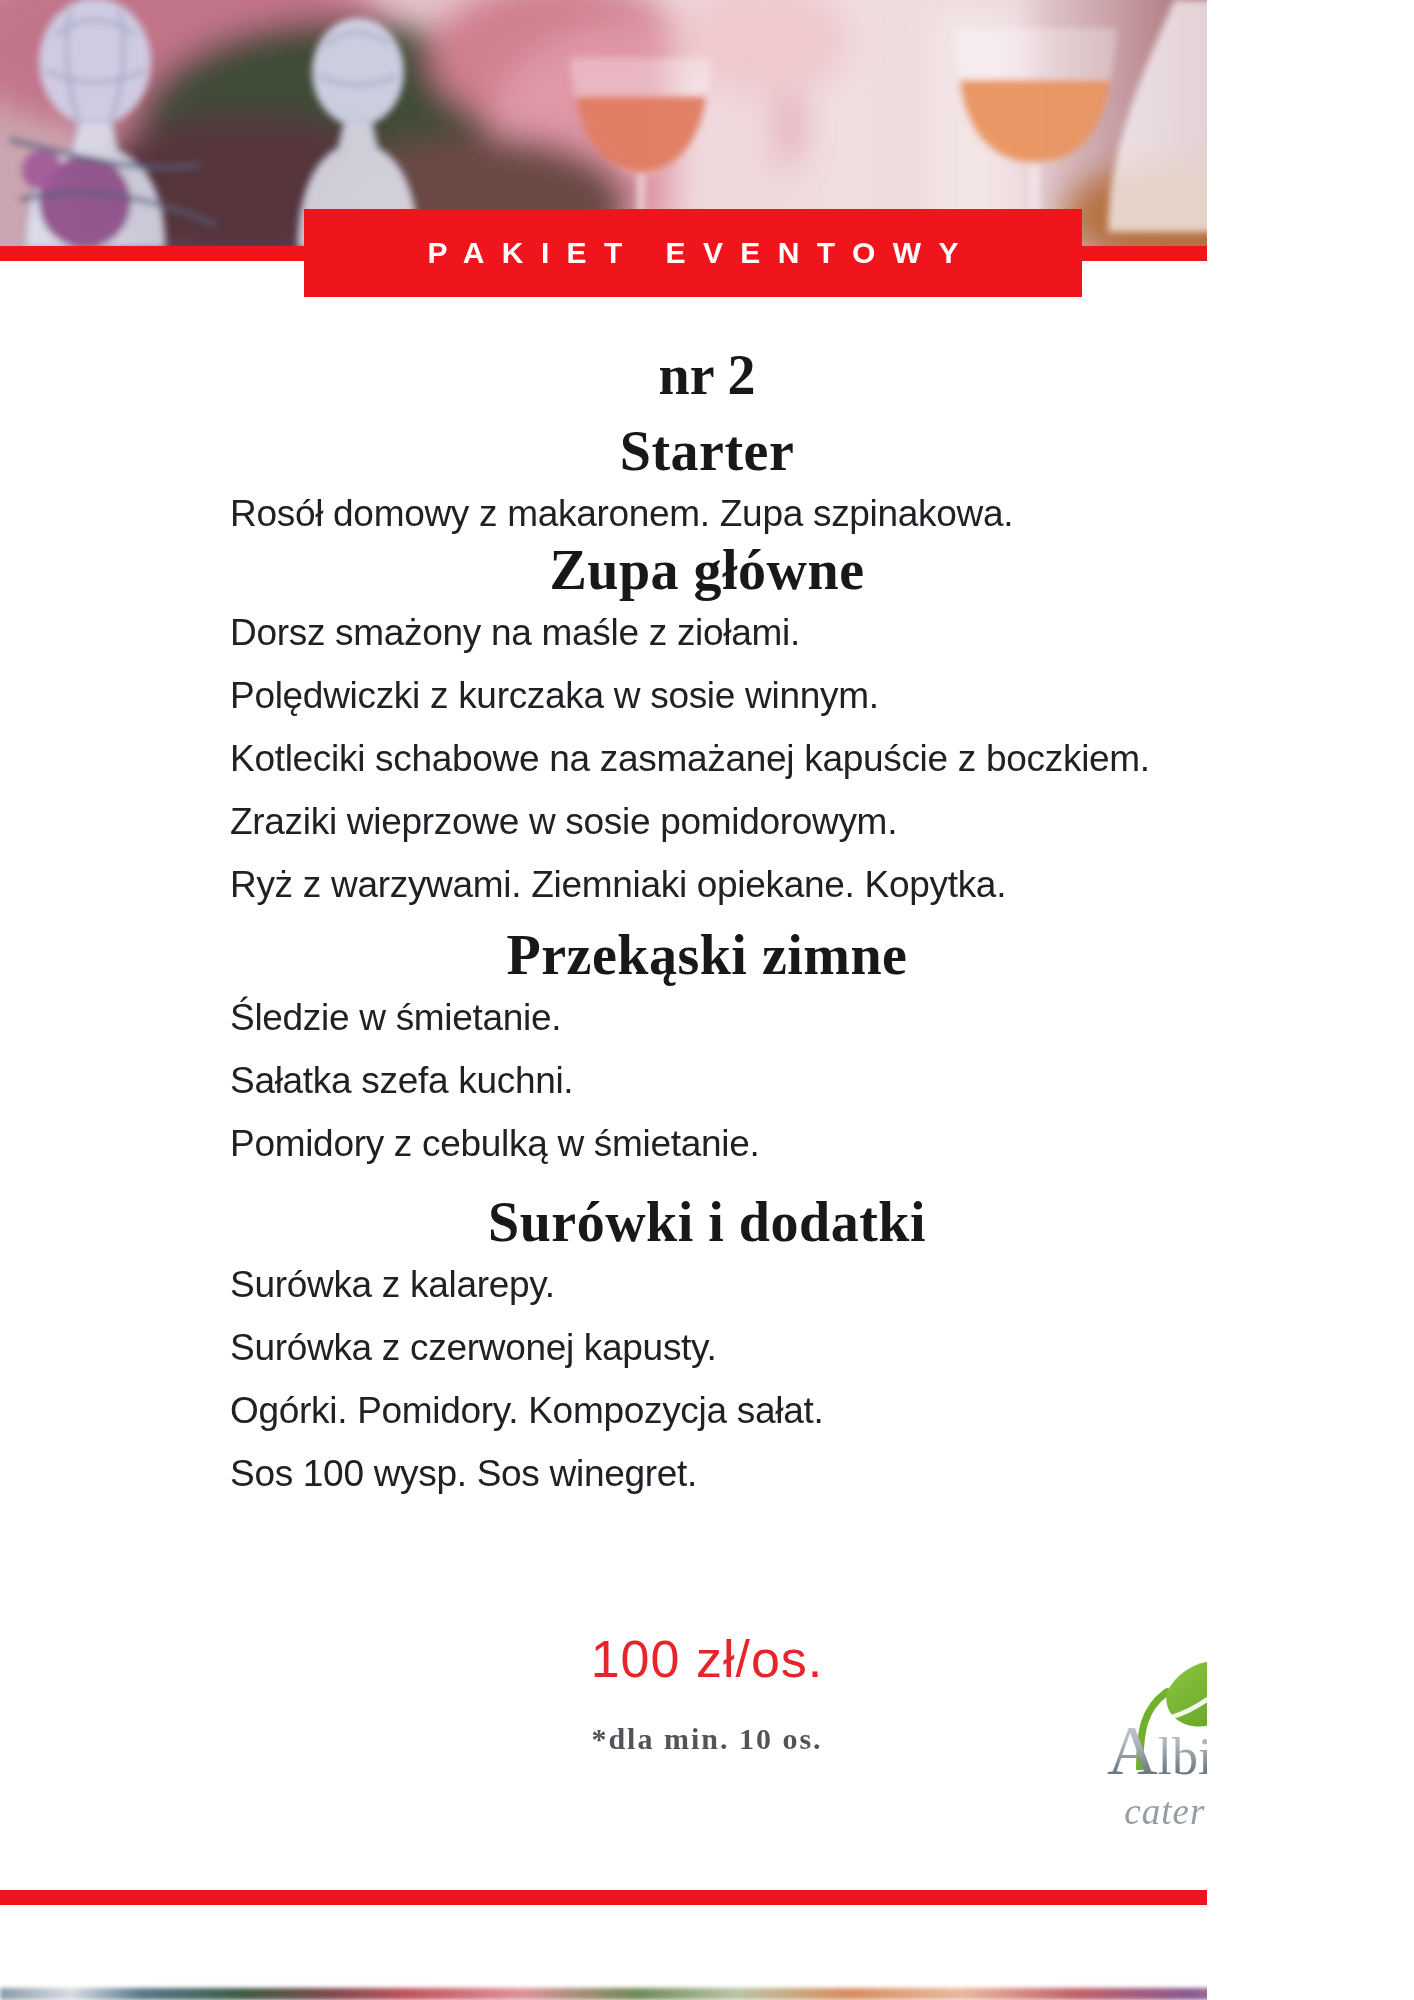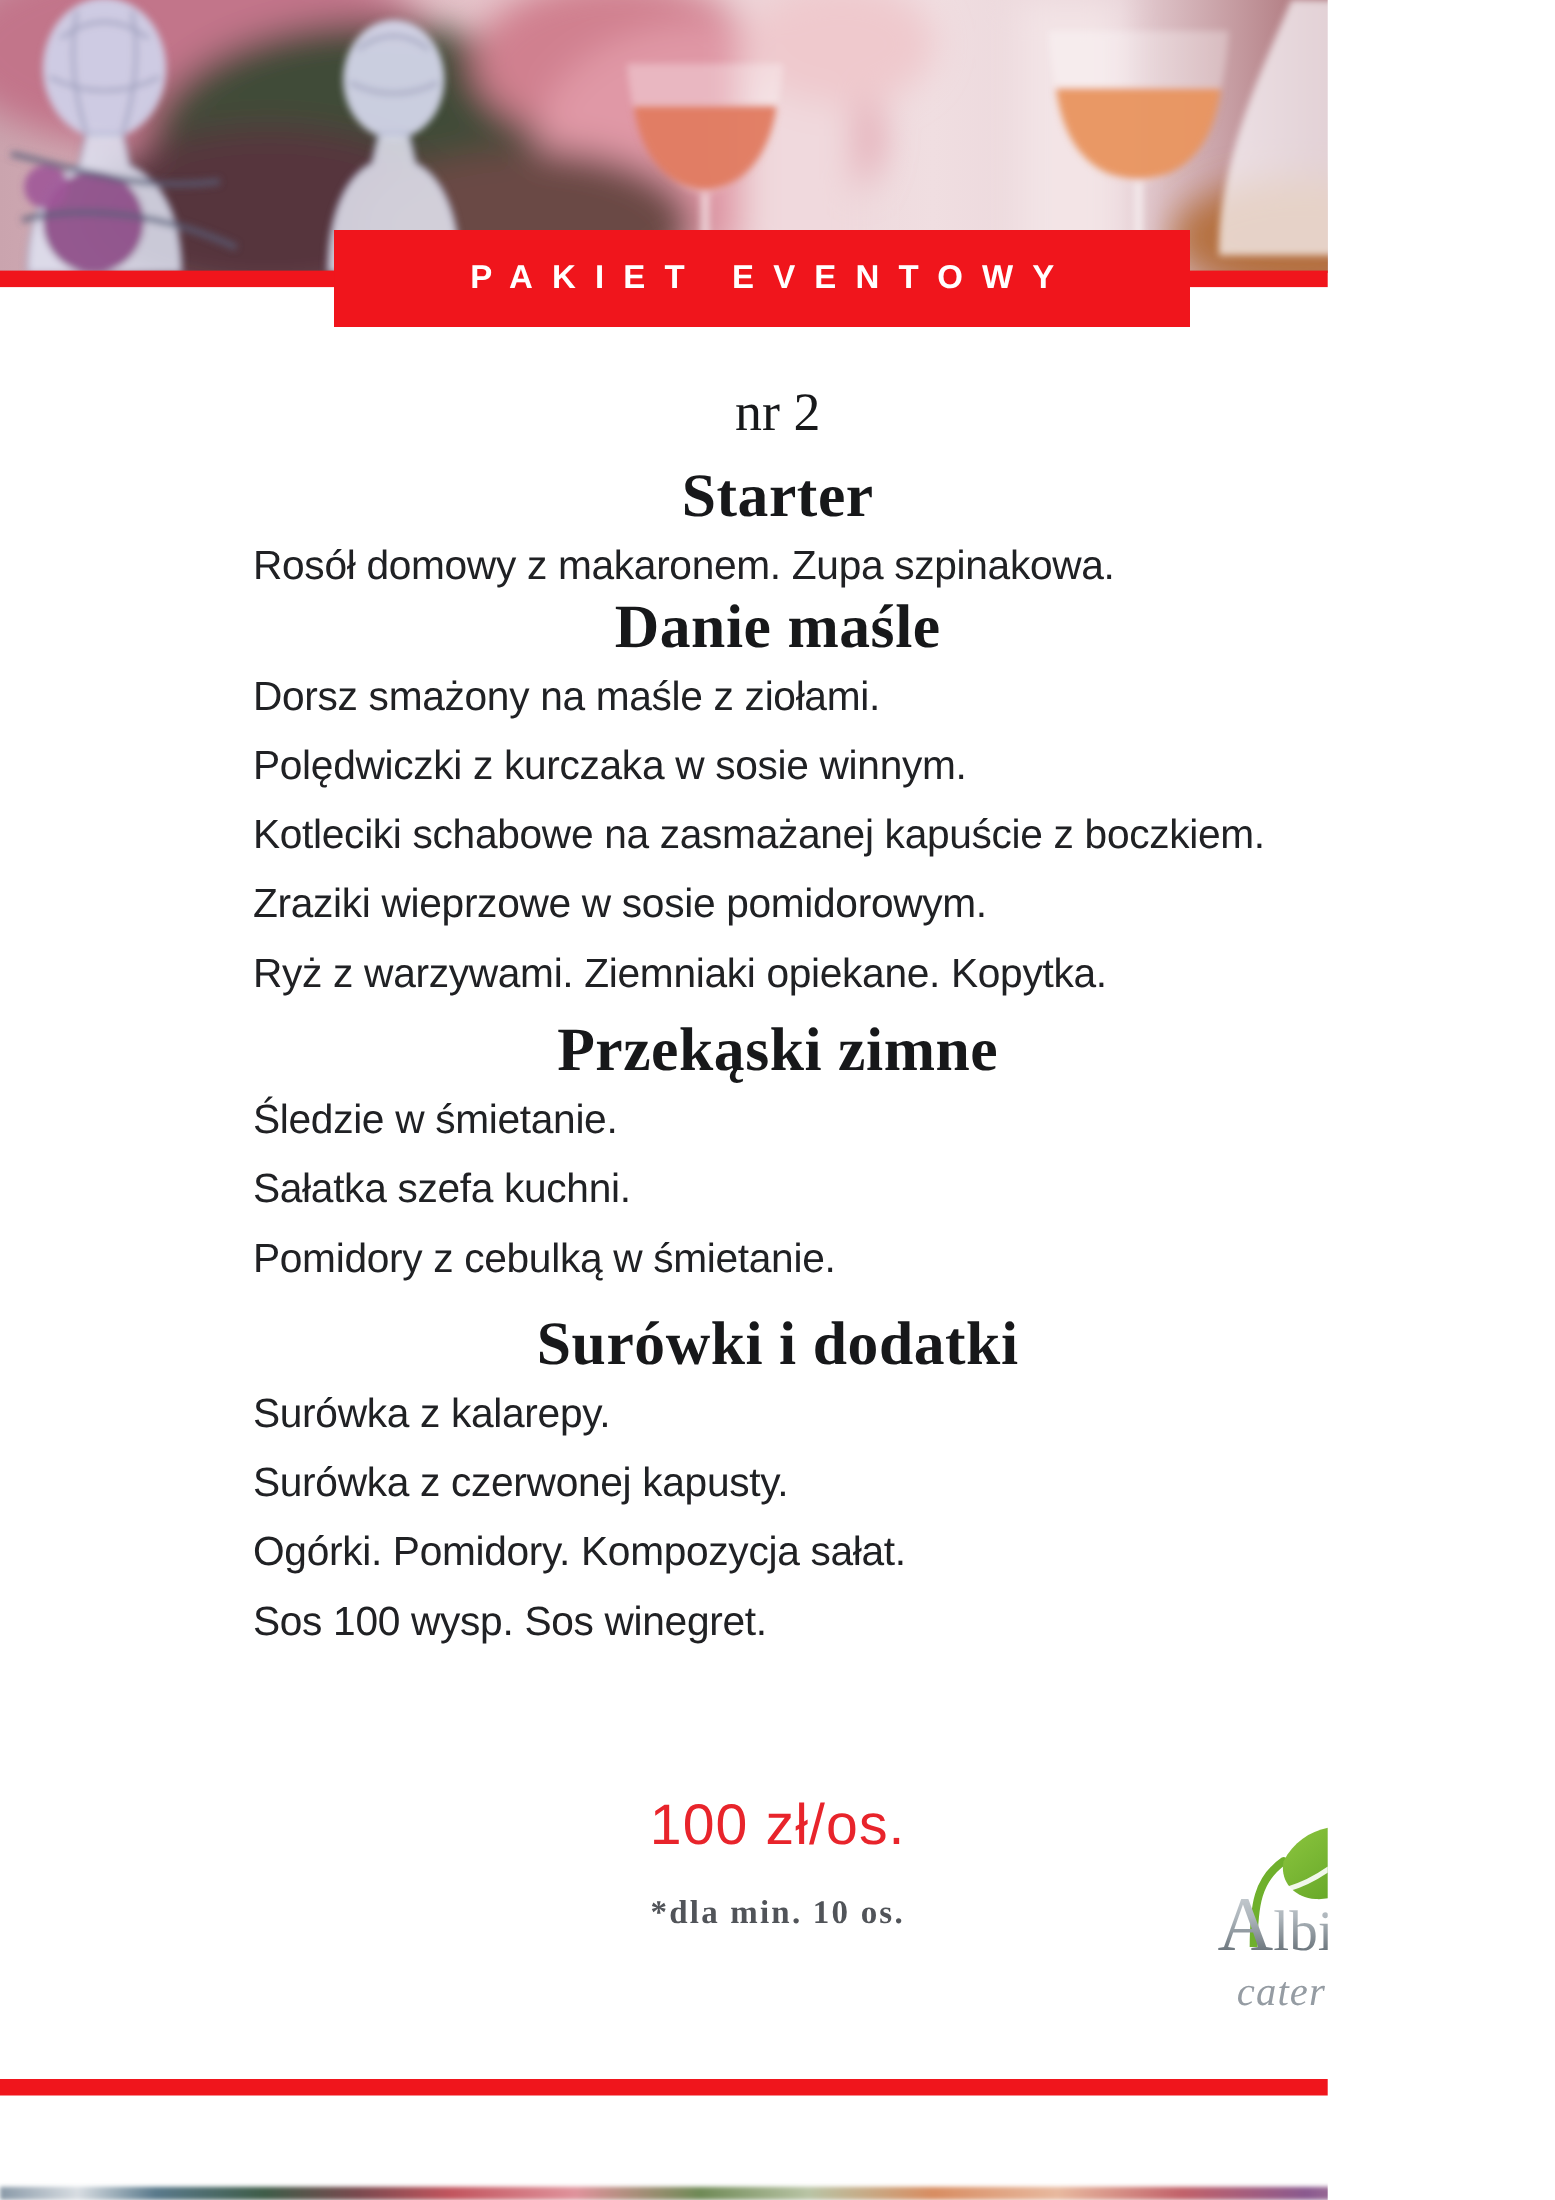--- a/index.html
+++ b/index.html
@@ -27,22 +27,22 @@
   .stripe-bottom{top:1890px;}
 
   
   .banner{position:absolute;top:209px;left:304px;width:778px;height:88px;background:var(--red);
           z-index:2;display:flex;align-items:center;justify-content:center;}
   .banner-title{color:#ffffff;font-family:"Liberation Sans","DejaVu Sans",sans-serif;
           font-weight:700;font-size:30px;letter-spacing:0.58em;text-indent:0.58em;white-space:nowrap;}
 
   
   .menu{position:absolute;top:348px;left:0;width:1414px;z-index:1;color:var(--ink);}
-  .menu-number{font-family:"Liberation Serif","DejaVu Serif",serif;font-weight:400;
-          font-size:49px;line-height:54px;text-align:center;color:#17181a;}
+  .menu-number{font-family:"Liberation Serif","DejaVu Serif",serif;font-weight:700;
+          font-size:56px;line-height:54px;text-align:center;color:#17181a;}
   .section-heading{font-family:"Liberation Serif","DejaVu Serif",serif;font-weight:700;
           font-size:56px;line-height:50px;text-align:center;color:#17181a;letter-spacing:.5px;
           margin-top:0;margin-bottom:6px;}
   .menu-section:nth-of-type(1) .section-heading{margin-top:24px;}
   .menu-section:nth-of-type(2) .section-heading{margin-top:0px;}
   .menu-section:nth-of-type(3) .section-heading{margin-top:14px;}
   .menu-section:nth-of-type(4) .section-heading{margin-top:22px;}
   .menu-item{font-family:"Liberation Sans","DejaVu Sans",sans-serif;font-weight:300;
           font-size:37px;line-height:63px;letter-spacing:-0.3px;text-align:left;
           padding-left:230px;color:var(--ink);white-space:nowrap;}
@@ -145,21 +145,21 @@
     <div class="menu-number">nr 2</div>
     <div id="menu-sections">
   <section class="menu-section">
     <h2 class="section-heading">Starter</h2>
     <div class="section-items">
             <div class="menu-item">Rosół domowy z makaronem. Zupa szpinakowa.</div>
           </div>
   </section>
 
   <section class="menu-section">
-    <h2 class="section-heading">Danie maśle</h2>
+    <h2 class="section-heading">Zupa główne</h2>
     <div class="section-items">
             <div class="menu-item">Dorsz smażony na maśle z ziołami.</div>
             <div class="menu-item">Polędwiczki z kurczaka w sosie winnym.</div>
             <div class="menu-item">Kotleciki schabowe na zasmażanej kapuście z boczkiem.</div>
             <div class="menu-item">Zraziki wieprzowe w sosie pomidorowym.</div>
             <div class="menu-item">Ryż z warzywami. Ziemniaki opiekane. Kopytka.</div>
           </div>
   </section>
 
   <section class="menu-section">

